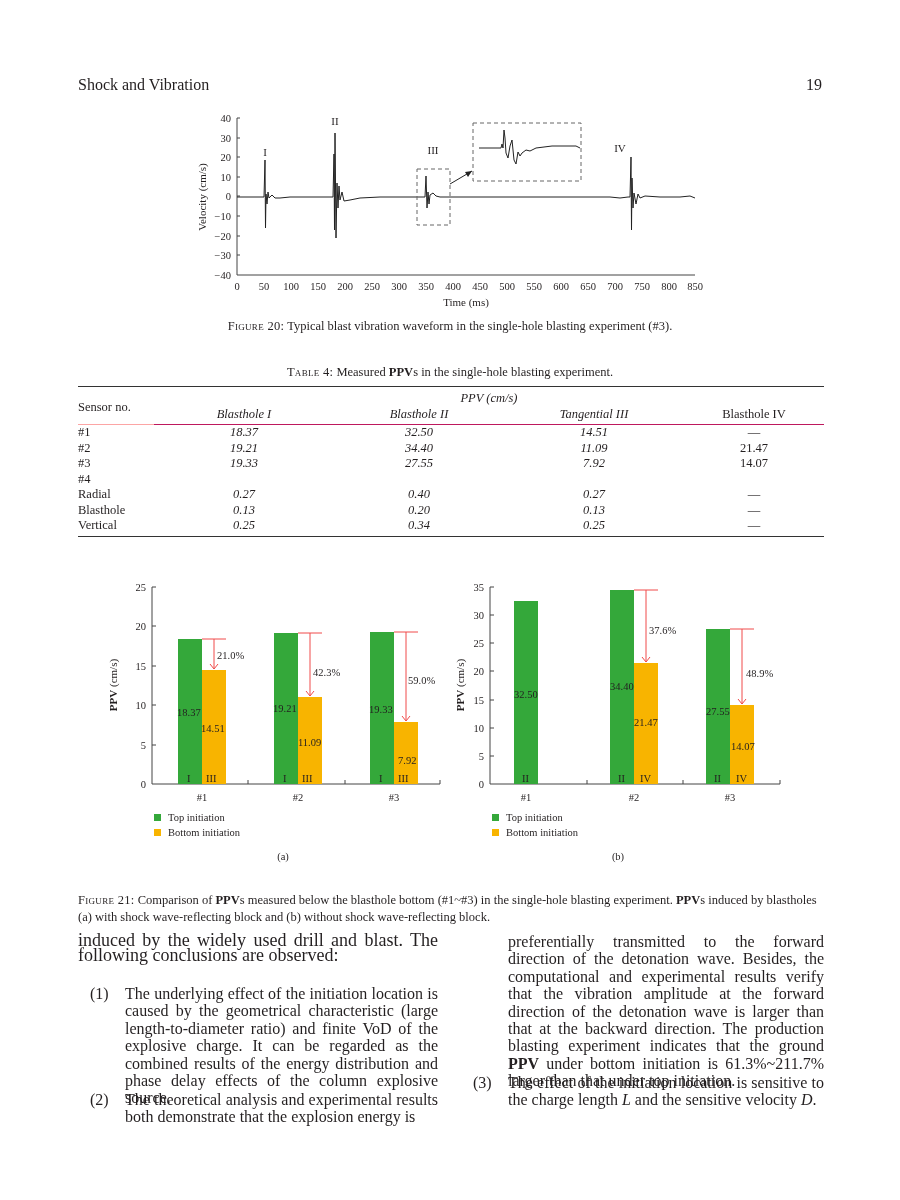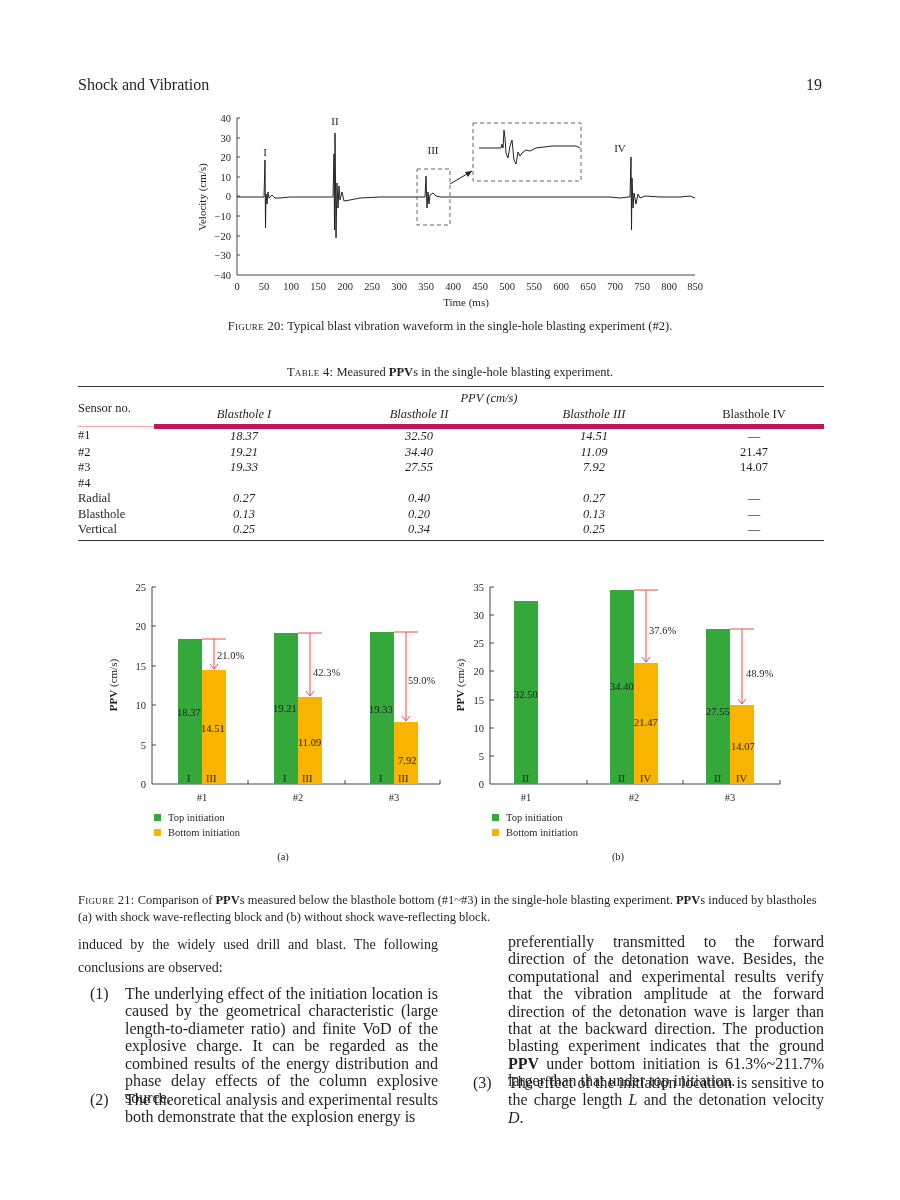--- a/index.html
+++ b/index.html
@@ -5,26 +5,26 @@
   html, body { margin:0; padding:0; background:#fff; }
   body { width:900px; height:1200px; position:relative; font-family:"Liberation Serif","DejaVu Serif",serif; color:#231f20; overflow:hidden; }
   .abs { position:absolute; }
   .hdr { top:76px; font-size:16px; }
   .caption { font-size:12.5px; line-height:17px; }
   .sc { font-variant:small-caps; letter-spacing:0.3px; }
   svg text { font-family:"Liberation Serif","DejaVu Serif",serif; fill:#231f20; }
   table.ppv { position:absolute; left:78px; top:386px; width:746px; border-collapse:collapse; font-size:12.5px; }
   table.ppv th, table.ppv td { padding:0 0; font-weight:normal; line-height:15.5px; }
   table.ppv thead tr.top th { border-top:1.5px solid #333; padding-top:4px; }
-  table.ppv thead tr.sub th { border-bottom:5px solid #be185d; padding-bottom:2px; }
+  table.ppv thead tr.sub th { border-bottom:1px solid #be185d; padding-bottom:2px; }
   table.ppv tbody tr:last-child td { border-bottom:1.5px solid #333; padding-bottom:2px; }
   table.ppv td.c, table.ppv th.c { text-align:center;font-style:italic; }
   table.ppv td.r, table.ppv th.r { text-align:center; }
   table.ppv td.l, table.ppv th.l { text-align:left; }
-  .body-text { font-size:14px; line-height:23px; text-align:justify; }
+  .body-text { font-size:18px; line-height:15px; text-align:justify; }
   .list-item { position:absolute; font-size:16px; line-height:17.4px; text-align:justify; }
   .list-num { position:absolute; left:-35px; top:0; }
 </style>
 </head>
 <body>
 
 <div class="abs hdr" style="left:78px;">Shock and Vibration</div>
 <div class="abs hdr" style="right:78px;">19</div>
 
 <svg class="abs" style="left:180px;top:108px;" width="540" height="200">
@@ -84,36 +84,36 @@
   <rect x="293" y="15" width="108" height="58" fill="none" stroke="#666" stroke-dasharray="4,3"></rect>
   <polyline fill="none" stroke="#222" stroke-width="1" points="299,40 321,40 322,36 323,40 324,22 325,30 326,45 328,50 330,38 332,32 334,52 336,56 338,44 340,48 342,45 346,42 350,43 356,40 364,39 372,38 380,38 388,38 396,38 400,40"></polyline>
   <g font-size="11" text-anchor="middle">
     <text x="85" y="48">I</text>
     <text x="155" y="17">II</text>
     <text x="253" y="46">III</text>
     <text x="440" y="44">IV</text>
   </g>
 </svg>
 <div class="abs caption" style="left:0;width:900px;top:318px;text-align:center;">
-  <span class="sc">Figure 20:</span><span> Typical blast vibration waveform in the single-hole blasting experiment (#2).</span>
+  <span class="sc">Figure 20:</span><span> Typical blast vibration waveform in the single-hole blasting experiment (#3).</span>
 </div>
 
 <div class="abs caption" style="left:0;width:900px;top:364px;text-align:center;">
   <span class="sc">Table 4:</span><span> Measured </span><b>PPV</b><span>s in the single-hole blasting experiment.</span>
 </div>
 <table class="ppv">
   <thead>
     <tr class="top">
       <th class="l" rowspan="2" style="vertical-align:middle;border-bottom:1px solid #fca5a5;">Sensor no.</th>
       <th class="c" colspan="4">PPV (cm/s)</th>
     </tr>
     <tr class="sub">
       <th class="c" style="width:180px;">Blasthole I</th>
       <th class="c" style="width:170px;">Blasthole II</th>
-      <th class="c" style="width:180px;">Blasthole III</th>
+      <th class="c" style="width:180px;">Tangential III</th>
       <th class="r" style="width:140px;">Blasthole IV</th>
     </tr>
   </thead>
   <tbody>
     <tr>
         <td class="l">#1</td>
         <td class="c">18.37</td>
         <td class="c">32.50</td>
         <td class="c">14.51</td>
         <td class="r">—</td>
@@ -309,14 +309,14 @@
   <span class="list-num">(1)</span><span>The underlying effect of the initiation location is caused by the geometrical characteristic (large length-to-diameter ratio) and finite VoD of the explosive charge. It can be regarded as the combined results of the energy distribution and phase delay effects of the column explosive source.</span>
 </div>
 <div class="list-item" style="left:125px;width:313px;top:1091px;">
   <span class="list-num">(2)</span><span>The theoretical analysis and experimental results both demonstrate that the explosion energy is</span>
 </div>
 
 <div class="list-item" style="left:508px;width:316px;top:933px;">
   <span>preferentially transmitted to the forward direction of the detonation wave. Besides, the computational and experimental results verify that the vibration amplitude at the forward direction of the detonation wave is larger than that at the backward direction. The production blasting experiment indicates that the ground </span><b>PPV</b><span> under bottom initiation is 61.3%~211.7% larger than that under top initiation.</span>
 </div>
 <div class="list-item" style="left:508px;width:316px;top:1074px;">
-  <span class="list-num">(3)</span><span>The effect of the initiation location is sensitive to the charge length </span><i>L</i><span> and the detonation velocity </span><i>D</i><span>.</span>
+  <span class="list-num">(3)</span><span>The effect of the initiation location is sensitive to the charge length </span><i>L</i><span> and the sensitive velocity </span><i>D</i><span>.</span>
 </div>
 
 </body></html>

